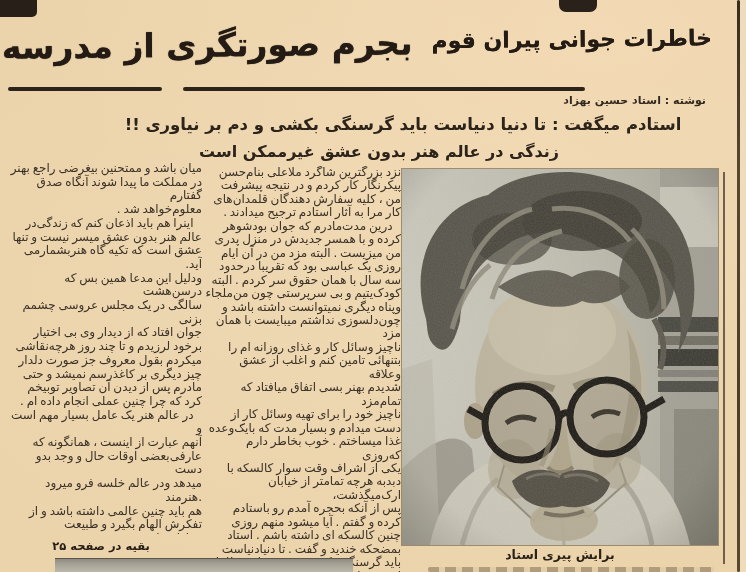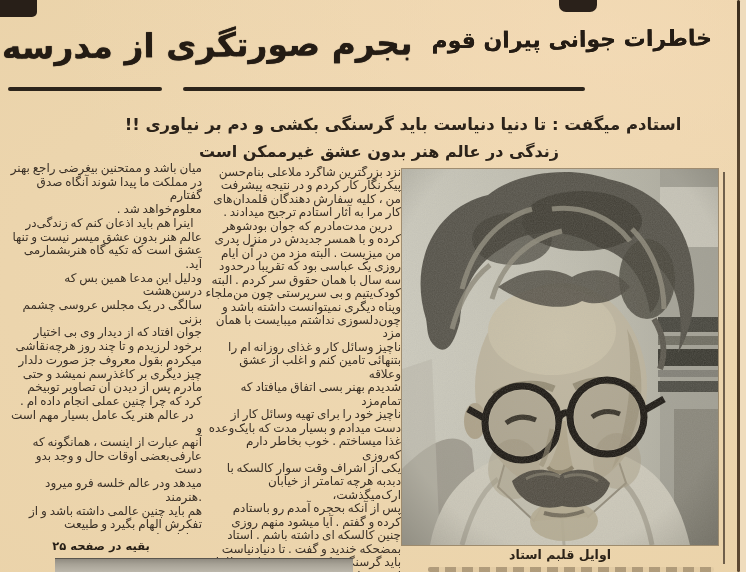--- a/index.html
+++ b/index.html
@@ -81,20 +81,21 @@
   <div class="edge-line"></div>
   <div class="vrule"></div>
 
   <h1 class="headline">
     <span class="h-lead">خاطرات جوانی پیران قوم</span>
     <span class="h-main">بجرم صورتگری از مدرسه اخراجم کردند</span>
   </h1>
   <div class="rule rule-left"></div>
   <div class="rule rule-right"></div>
 
+  <div class="byline">نوشته : استاد حسین بهزاد</div>
 
   <div class="subhead subhead1">استادم میگفت : تا دنیا دنیاست باید  گرسنگی بکشی و دم بر نیاوری !!</div>
   <div class="subhead subhead2">زندگی در عالم هنر  بدون عشق غیرممکن است</div>
 
   <div class="col col-left">میان باشد و ممتحنین بیغرضی راجع بهنر
 در مملکت ما پیدا شوند آنگاه صدق گفتارم
 معلوم‌خواهد شد .
    اینرا هم باید اذعان کنم که زندگی‌در
 عالم هنر بدون عشق میسر نیست و تنها
 عشق است که تکیه گاه هنربشمارمی آید.
@@ -236,17 +237,17 @@
       <path d="M110,312 C128,296 148,300 158,306 C170,299 192,297 208,314 C204,332 182,342 160,337 C138,343 116,332 110,312 Z" fill="#514c42"></path>
       <path d="M124,310 C136,303 150,304 158,308" stroke="#7e7868" stroke-width="3" opacity="0.8" fill="none"></path>
       <path d="M196,312 C186,305 172,304 162,308" stroke="#7e7868" stroke-width="3" opacity="0.8" fill="none"></path>
       <path d="M142,344 Q161,350 182,342" stroke="#6f6757" stroke-width="4" fill="none" opacity="0.9"></path>
 
       <rect width="316" height="376" filter="url(#grain)"></rect>
       <rect width="316" height="376" fill="url(#vign)"></rect>
     </svg>
   </figure>
 
-  <figcaption class="caption">اوایل قلبم استاد</figcaption>
+  <figcaption class="caption">برایش پیری استاد</figcaption>
   <div class="caption-cutoff"></div>
   <div class="bottom-strip"></div>
 
 </div>
 
 </body></html>

